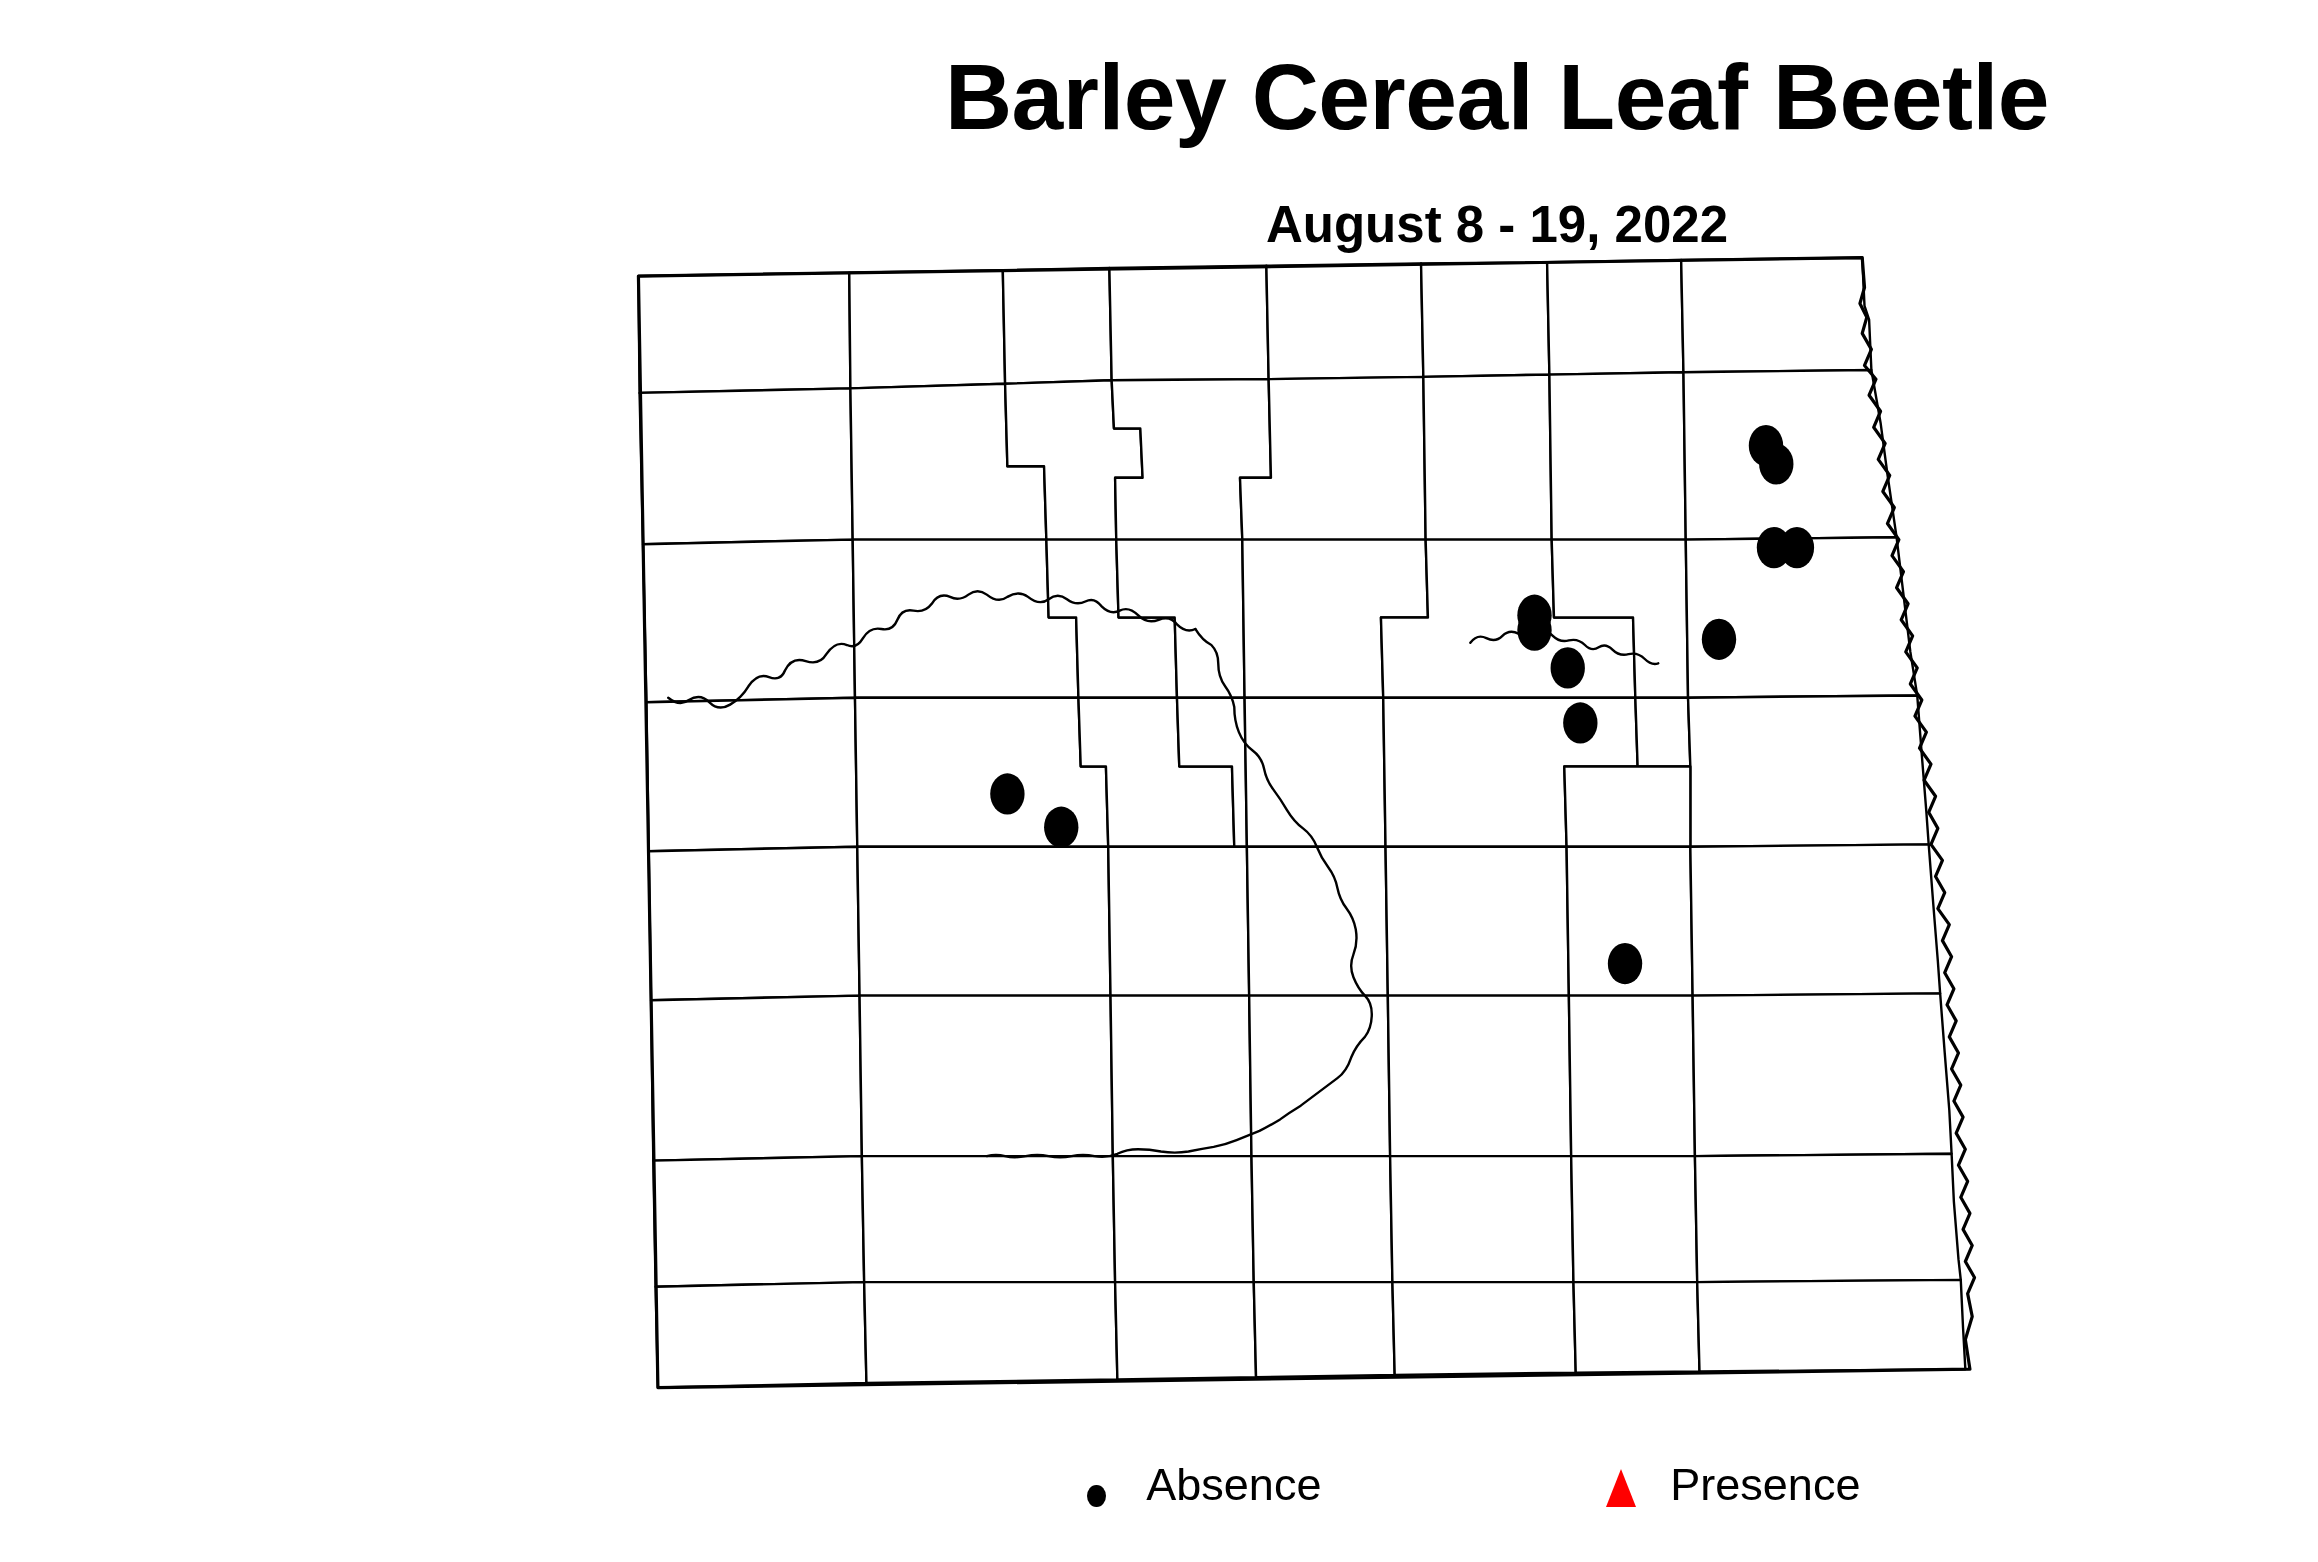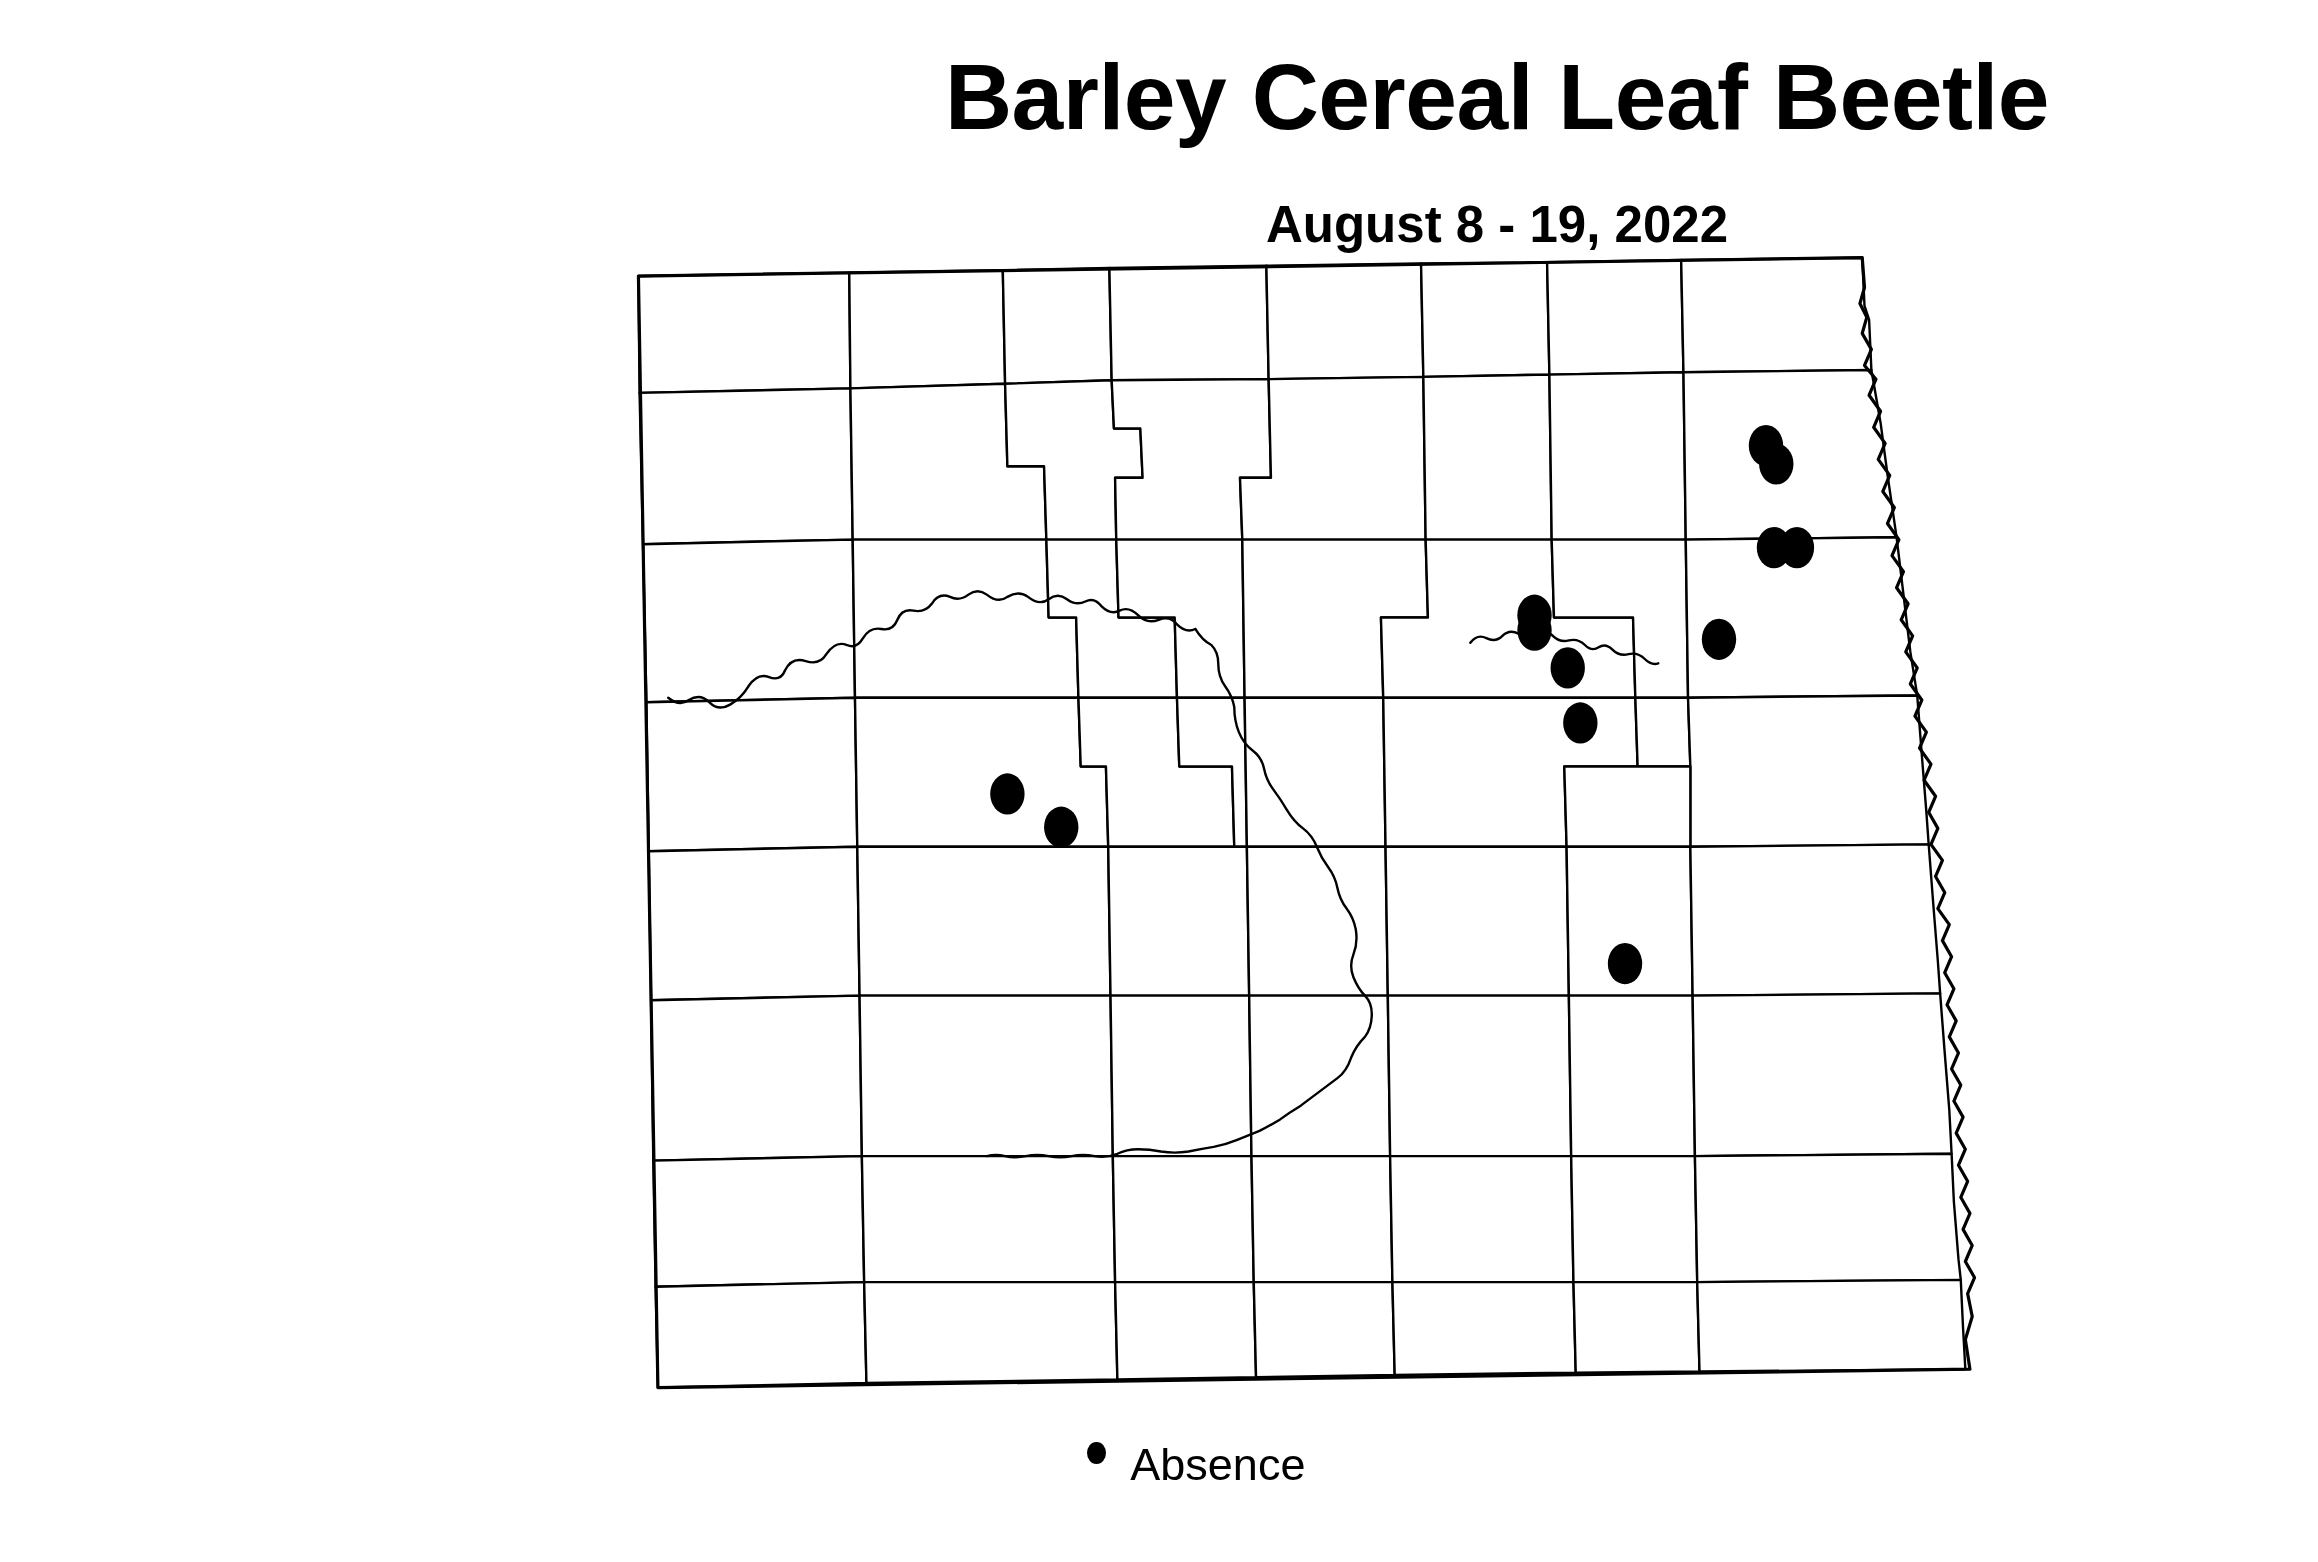--- a/index.html
+++ b/index.html
@@ -86,22 +86,23 @@
   #legend {
     position: absolute;
     left: 0;
     top: 1433px;
     width: 2994px;
     height: 83px;
   }
   .legend-item {
     position: absolute;
     display: flex;
-    align-items: flex-start;
+    align-items: flex-end;
     height: 65px;
+    gap: 16px;
   }
   #legend-absence { left: 1071px; top: 9.3px; }
   #legend-presence { left: 1595px; top: 9.3px; }
   .legend-sym {
     width: 51px;
     display: flex;
     align-items: center;
     justify-content: center;
   }
   .legend-label {
@@ -271,16 +272,22 @@
     </svg>
   </div>
 
   <div id="legend">
     <div class="legend-item" id="legend-absence">
       <span class="legend-sym">
         <span class="dot-sym"></span>
       </span>
       <span class="legend-label">Absence</span>
     </div>
+    <div class="legend-item" id="legend-presence">
+      <span class="legend-sym">
+        <span class="tri-sym"></span>
+      </span>
+      <span class="legend-label">Presence</span>
+    </div>
   </div>
 
 </div>
 
 
 </body></html>

